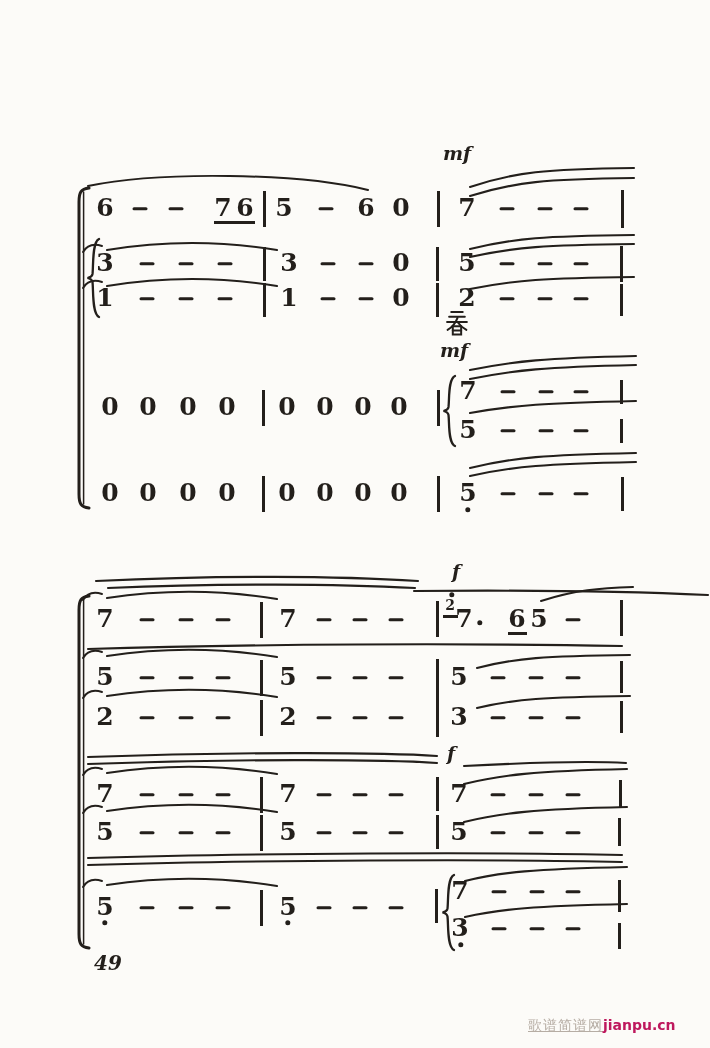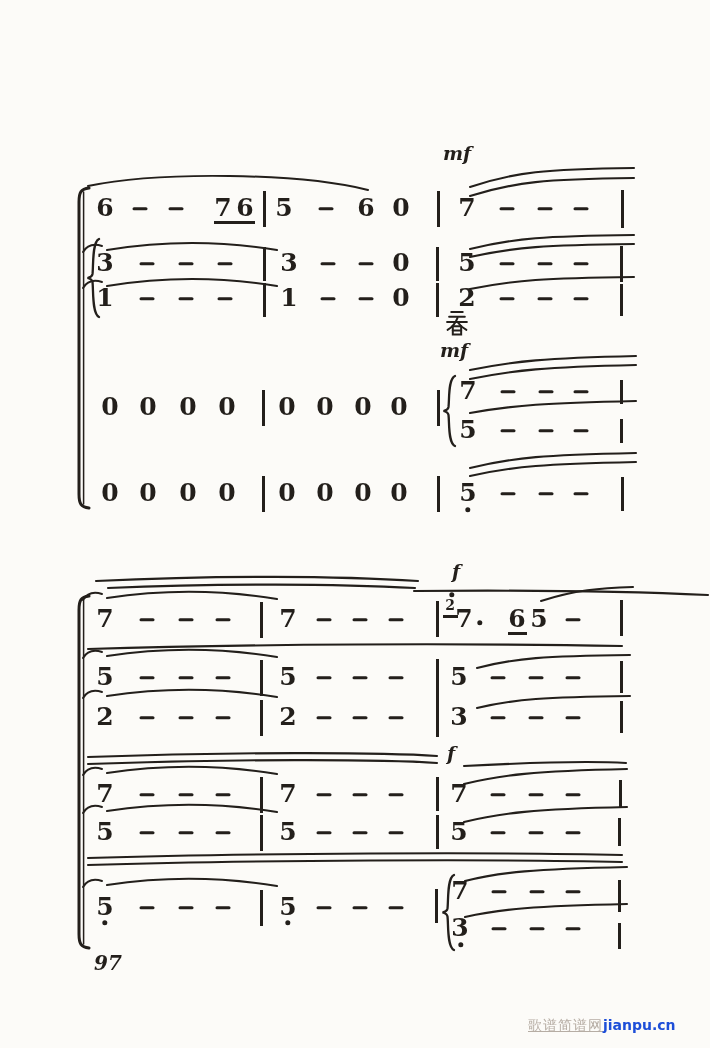--- a/index.html
+++ b/index.html
@@ -98,22 +98,22 @@
       <g transform="translate(446,310) scale(1.0454545454545454)" aria-label="春">
         <path d="M 5 2 L 16 2" fill="none" stroke="#231f1b" stroke-width="1.9" stroke-linecap="round"></path>
         <path d="M 3 6.5 L 18 6.5" fill="none" stroke="#231f1b" stroke-width="1.9" stroke-linecap="round"></path>
         <path d="M 1 11.5 L 20 11.5" fill="none" stroke="#231f1b" stroke-width="1.9" stroke-linecap="round"></path>
         <path d="M 11 7.5 C 9 13 6 16.5 1.5 19" fill="none" stroke="#231f1b" stroke-width="1.9" stroke-linecap="round"></path>
         <path d="M 11 11.5 C 13 14.5 16 17 19.5 19" fill="none" stroke="#231f1b" stroke-width="1.9" stroke-linecap="round"></path>
         <path d="M 6.5 15.5 L 14.5 15.5 L 14.5 23.5 L 6.5 23.5 Z" fill="none" stroke="#231f1b" stroke-width="1.9" stroke-linecap="round"></path>
         <path d="M 6.5 19.6 L 14.5 19.6" fill="none" stroke="#231f1b" stroke-width="1.9" stroke-linecap="round"></path>
       </g>
     </svg>
-  <div class="pageno">97</div>
-  <div class="watermark"><span class="wm-name" style="color: rgb(182, 173, 164);">歌谱简谱网</span><span class="wm-url" style="color: #1d4ed8;">jianpu.cn</span>
+  <div class="pageno">49</div>
+  <div class="watermark"><span class="wm-name" style="color: rgb(182, 173, 164);">歌谱简谱网</span><span class="wm-url" style="color: #be185d;">jianpu.cn</span>
   </div>
 <div class="note" style="left: 105px; top: 209px;">6</div>
     <div class="note" style="left: 223px; top: 209px;">7</div>
     <div class="note" style="left: 245px; top: 209px;">6</div>
     <div class="note" style="left: 284px; top: 209px;">5</div>
     <div class="note" style="left: 366px; top: 209px;">6</div>
     <div class="note" style="left: 401px; top: 209px;">0</div>
     <div class="note" style="left: 467px; top: 209px;">7</div>
     <div class="note" style="left: 105px; top: 264px;">3</div>
     <div class="note" style="left: 289px; top: 264px;">3</div>

